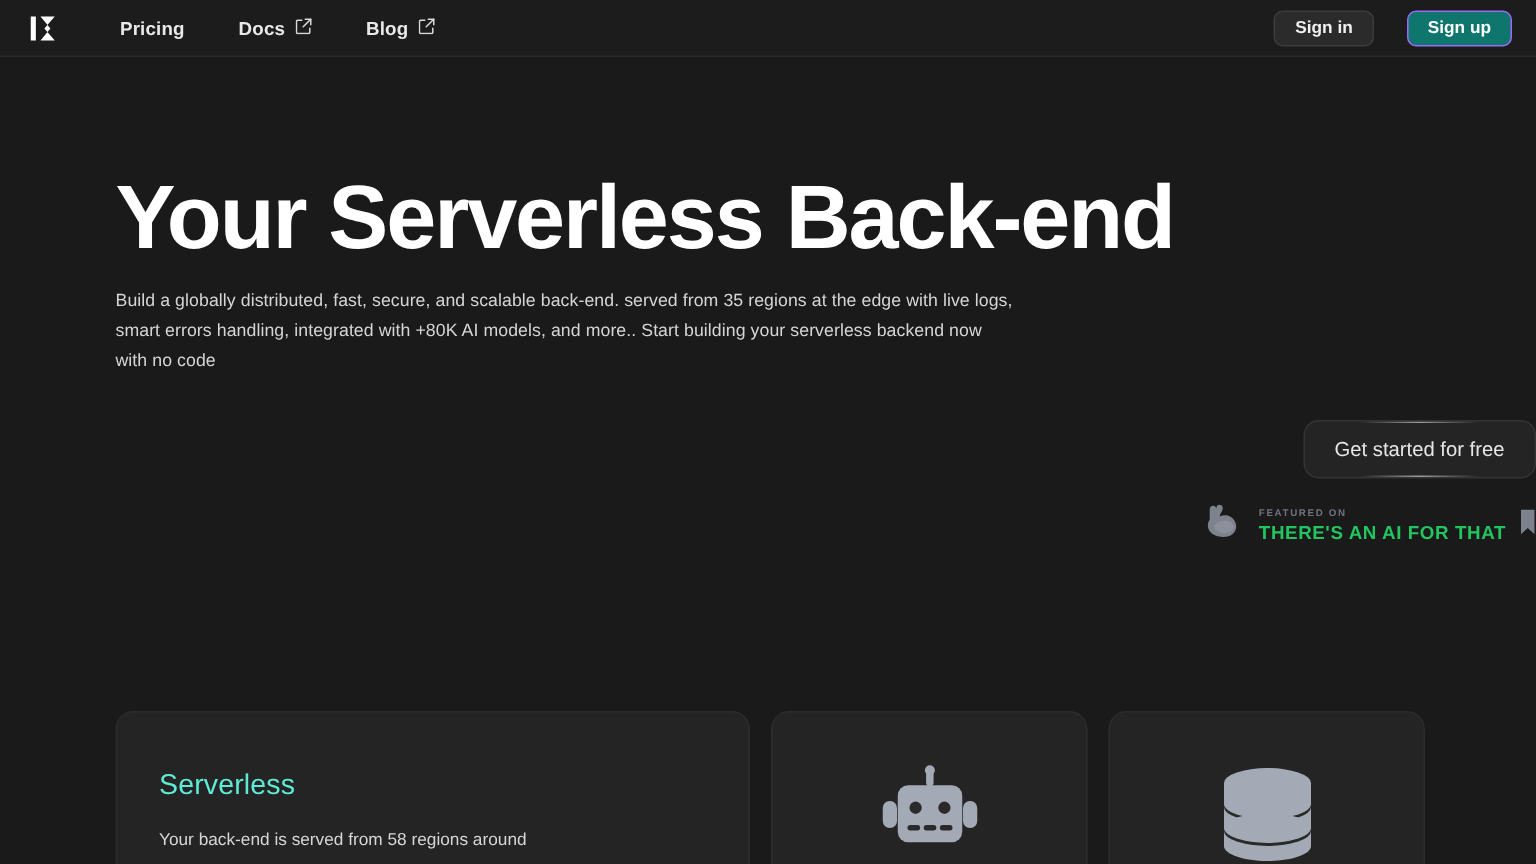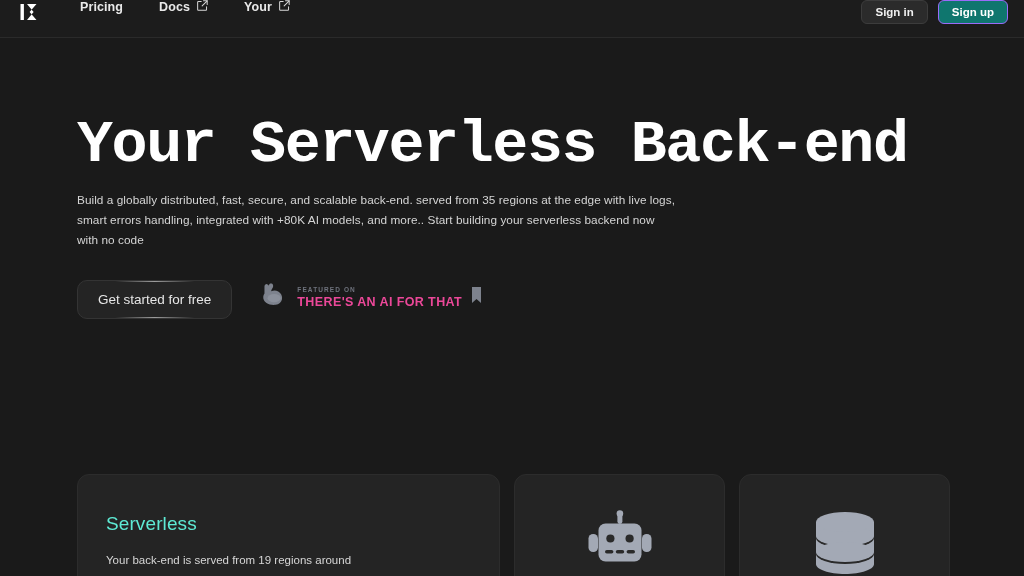--- a/index.html
+++ b/index.html
@@ -17,21 +17,21 @@
     -webkit-font-smoothing: antialiased;
   }
 
   
   .header {
     position: relative;
     height: 38px;
     background: #1c1c1c;
     border-bottom: 1px solid #2a2a2a;
     display: flex;
-    align-items: flex-start;
+    align-items: center;
     padding: 0 16px 0 14px;
   }
 
   .logo {
     width: 30px;
     height: 24px;
     display: flex;
     align-items: center;
     justify-content: center;
     margin-right: 22px;
@@ -56,21 +56,21 @@
     white-space: nowrap;
   }
   .nav-item:first-child { padding-left: 14px; }
 
   .ext-icon { display: block; }
 
   .header-actions {
     margin-left: auto;
     display: flex;
     align-items: center;
-    gap: 10px;
+    gap: 22px;
   }
 
   .btn-signin {
     background: #2b2b2b;
     border: 1px solid #3c3c3c;
     border-radius: 6px;
     color: #f0f0f0;
     font-size: 11.5px;
     font-weight: 700;
     padding: 5px 13px;
@@ -94,36 +94,36 @@
   .hero {
     padding: 62px 0 0 77px;
   }
 
   .hero-title {
     font-size: 60px;
     line-height: 90px;
     font-weight: 700;
     letter-spacing: -1.4px;
     color: #ffffff;
-    font-family: Liberation Mono, monospace;
   }
 
   .hero-sub {
     max-width: 600px;
     font-size: 11.8px;
     line-height: 20px;
     color: #d5d5d5;
     letter-spacing: 0.05px;
   }
 
   .hero-cta-row {
     margin-top: 30px;
     display: flex;
-    align-items: flex-start;
-    gap: 26px;
+    align-items: flex-end;
+    gap: 14px;
+    flex-direction: column;
   }
 
   .btn-getstarted {
     position: relative;
     background: #242424;
     border: 1px solid #343434;
     border-radius: 10px;
     color: #e6e6e6;
     font-size: 13.5px;
     font-family: inherit;
@@ -156,21 +156,21 @@
   .badge-kicker {
     font-size: 6.5px;
     font-weight: 700;
     letter-spacing: 1.1px;
     color: #6f737d;
   }
   .badge-title {
     font-size: 12.5px;
     font-weight: 700;
     letter-spacing: 0.4px;
-    color: #ec4899;
+    color: #22c55e;
   }
 
   
   .cards {
     position: absolute;
     top: 474px;
     left: 77px;
     display: flex;
     gap: 14px;
   }
@@ -220,21 +220,21 @@
       <span>Docs</span>
       <span class="ext-icon">
         <svg width="11" height="11" viewBox="0 0 12 12" aria-hidden="true">
           <path d="M4.6 1.6 H1.6 A0.9 0.9 0 0 0 0.7 2.5 V10.4 A0.9 0.9 0 0 0 1.6 11.3 H9.5 A0.9 0.9 0 0 0 10.4 10.4 V7.4" fill="none" stroke="#d8d8d8" stroke-width="1.1" stroke-linecap="round"></path>
           <path d="M7.1 0.9 H11.1 V4.9" fill="none" stroke="#d8d8d8" stroke-width="1.1" stroke-linecap="round" stroke-linejoin="round"></path>
           <path d="M11.1 0.9 L5.6 6.4" fill="none" stroke="#d8d8d8" stroke-width="1.1" stroke-linecap="round"></path>
         </svg>
       </span>
     </div>
     <div class="nav-item">
-      <span>Your</span>
+      <span>Blog</span>
       <span class="ext-icon">
         <svg width="11" height="11" viewBox="0 0 12 12" aria-hidden="true">
           <path d="M4.6 1.6 H1.6 A0.9 0.9 0 0 0 0.7 2.5 V10.4 A0.9 0.9 0 0 0 1.6 11.3 H9.5 A0.9 0.9 0 0 0 10.4 10.4 V7.4" fill="none" stroke="#d8d8d8" stroke-width="1.1" stroke-linecap="round"></path>
           <path d="M7.1 0.9 H11.1 V4.9" fill="none" stroke="#d8d8d8" stroke-width="1.1" stroke-linecap="round" stroke-linejoin="round"></path>
           <path d="M11.1 0.9 L5.6 6.4" fill="none" stroke="#d8d8d8" stroke-width="1.1" stroke-linecap="round"></path>
         </svg>
       </span>
     </div>
   </nav>
 
@@ -273,21 +273,21 @@
         </svg>
       </span>
     </div>
   </div>
 </main>
 
 <section class="cards">
 
   <div class="card card-wide">
     <div class="card-title">Serverless</div>
-    <div class="card-desc">Your back-end is served from 19 regions around</div>
+    <div class="card-desc">Your back-end is served from 58 regions around</div>
   </div>
 
   <div class="card card-sm">
     <span class="icon-robot">
       <svg width="76" height="76" viewBox="0 0 76 76" aria-hidden="true">
         <rect x="35.4" y="6" width="5" height="11" rx="2.4" fill="#a3a9b5"></rect>
         <circle cx="37.9" cy="6.5" r="3.3" fill="#a3a9b5"></circle>
         <rect x="16.5" y="16.5" width="43" height="38" rx="7" fill="#a3a9b5"></rect>
         <rect x="6.5" y="27" width="9.5" height="18" rx="4.6" fill="#a3a9b5"></rect>
         <rect x="60" y="27" width="9.5" height="18" rx="4.6" fill="#a3a9b5"></rect>

